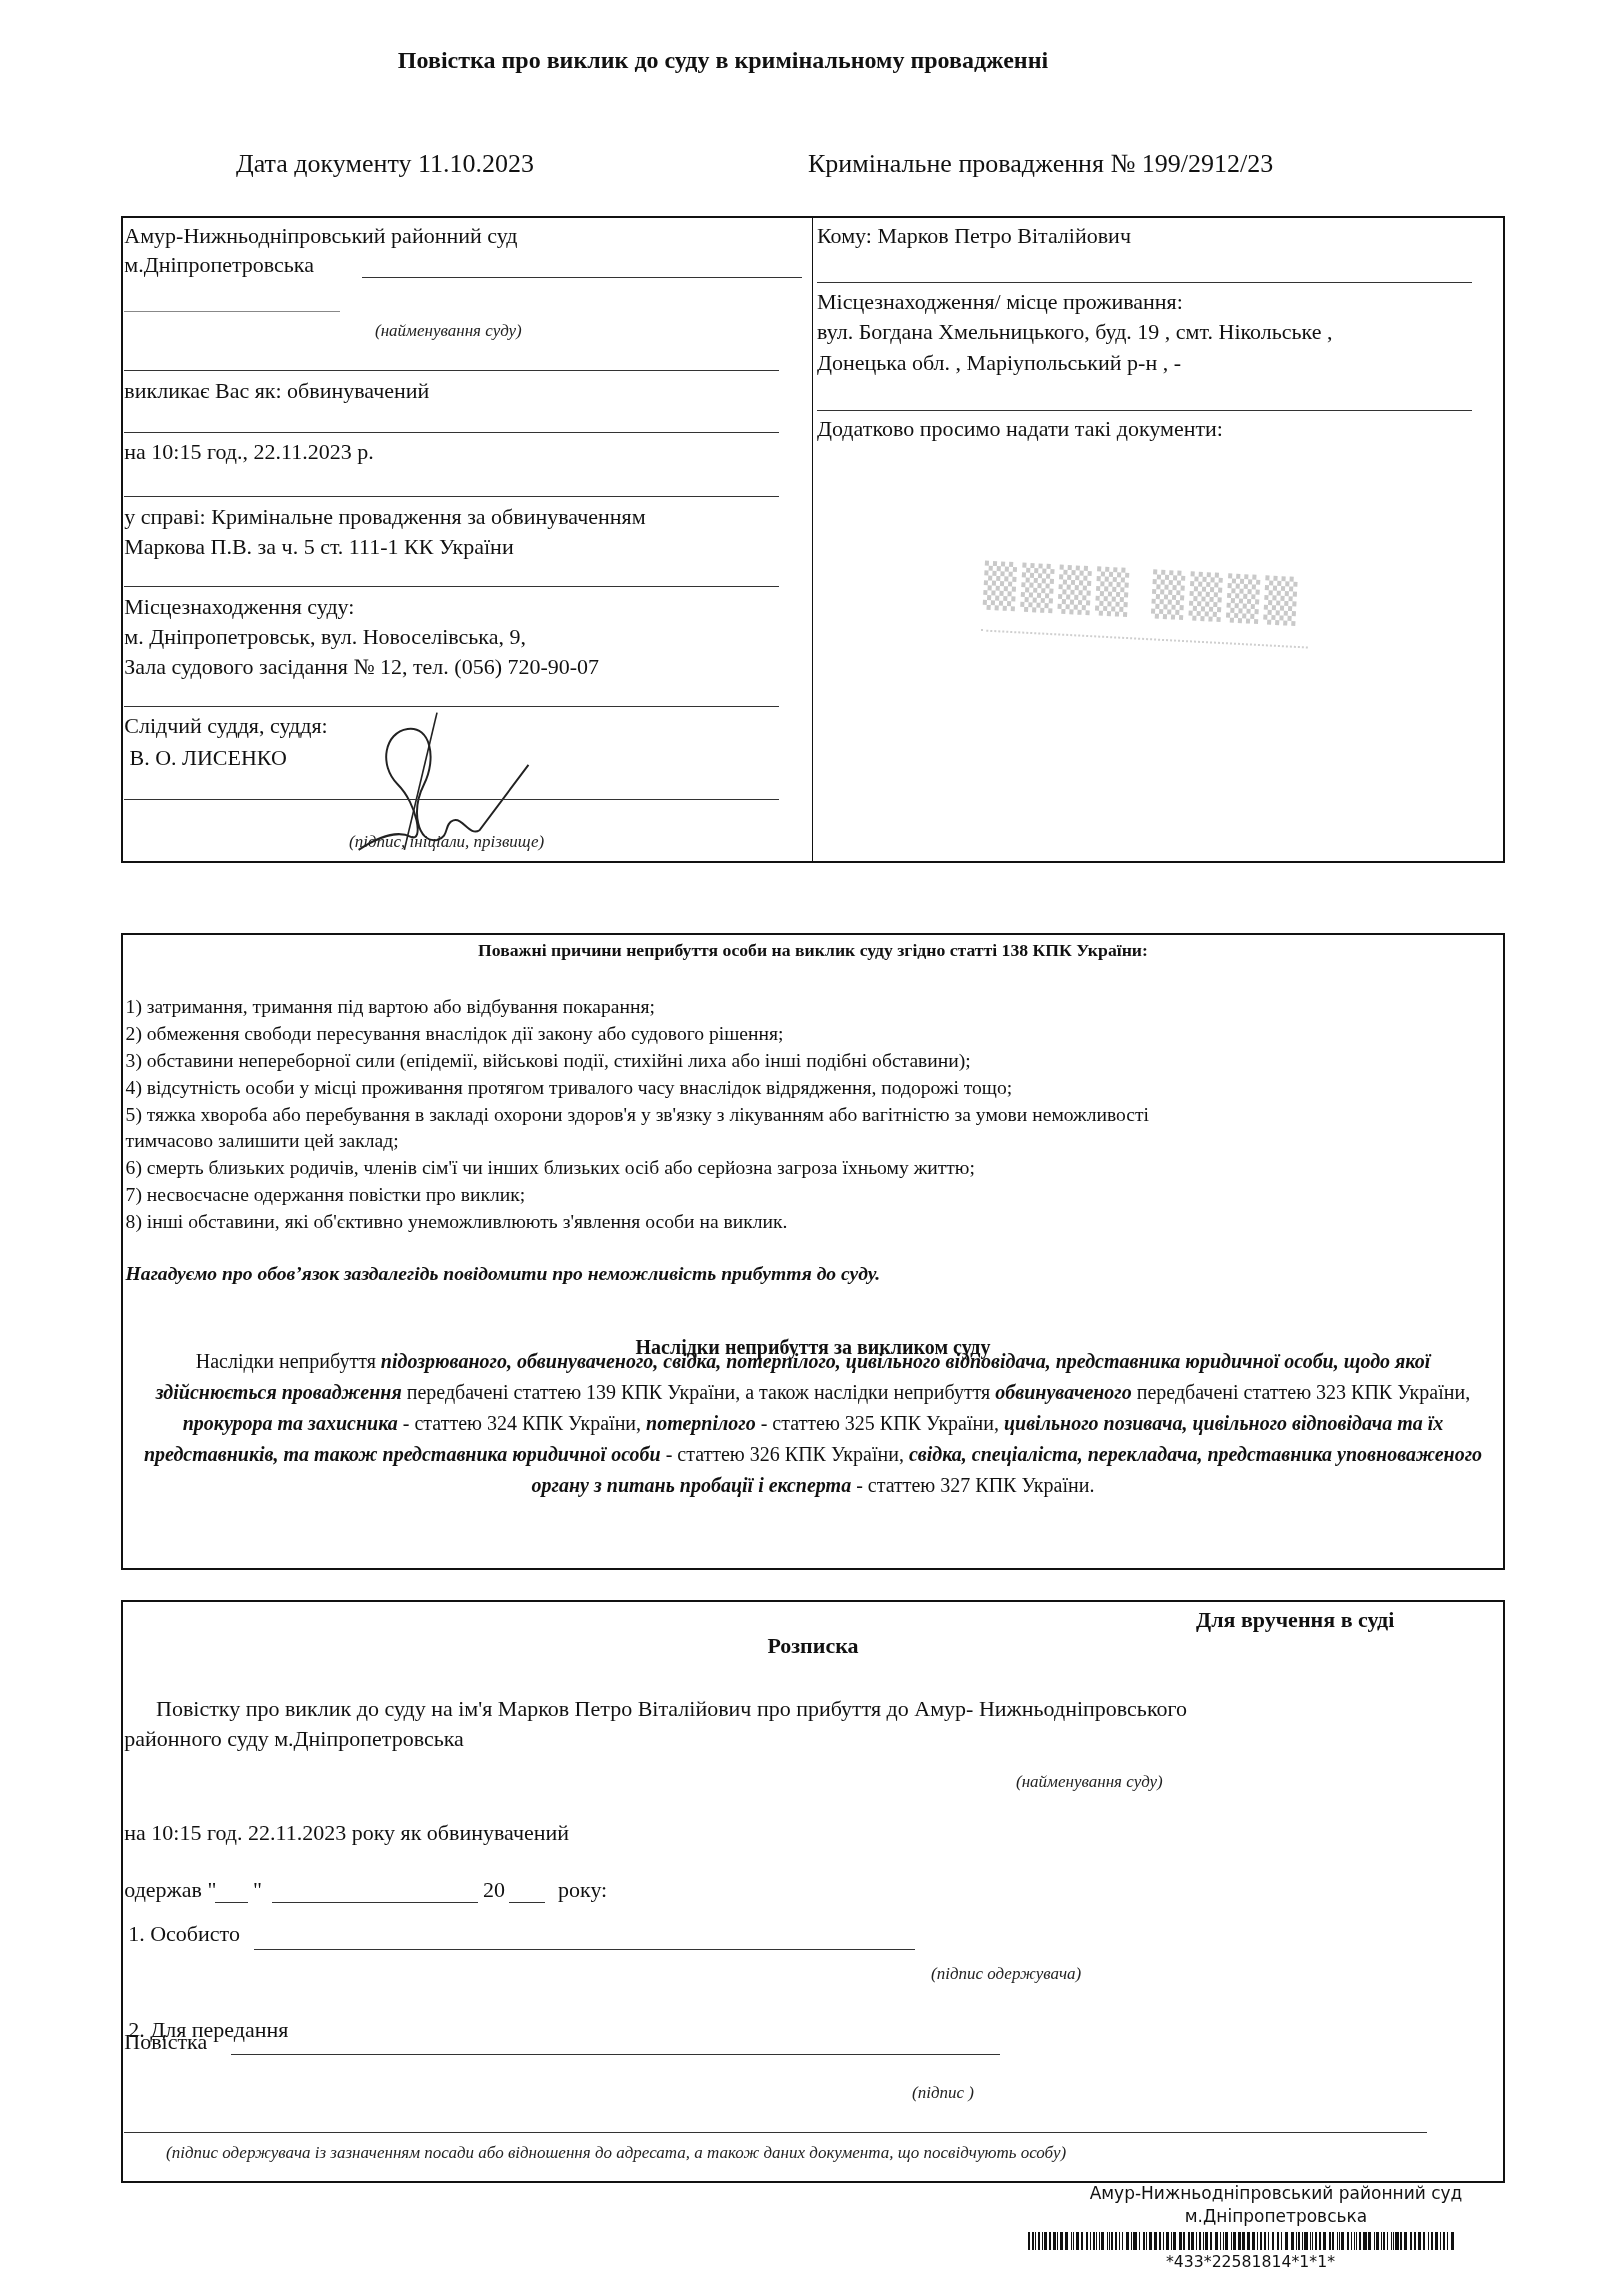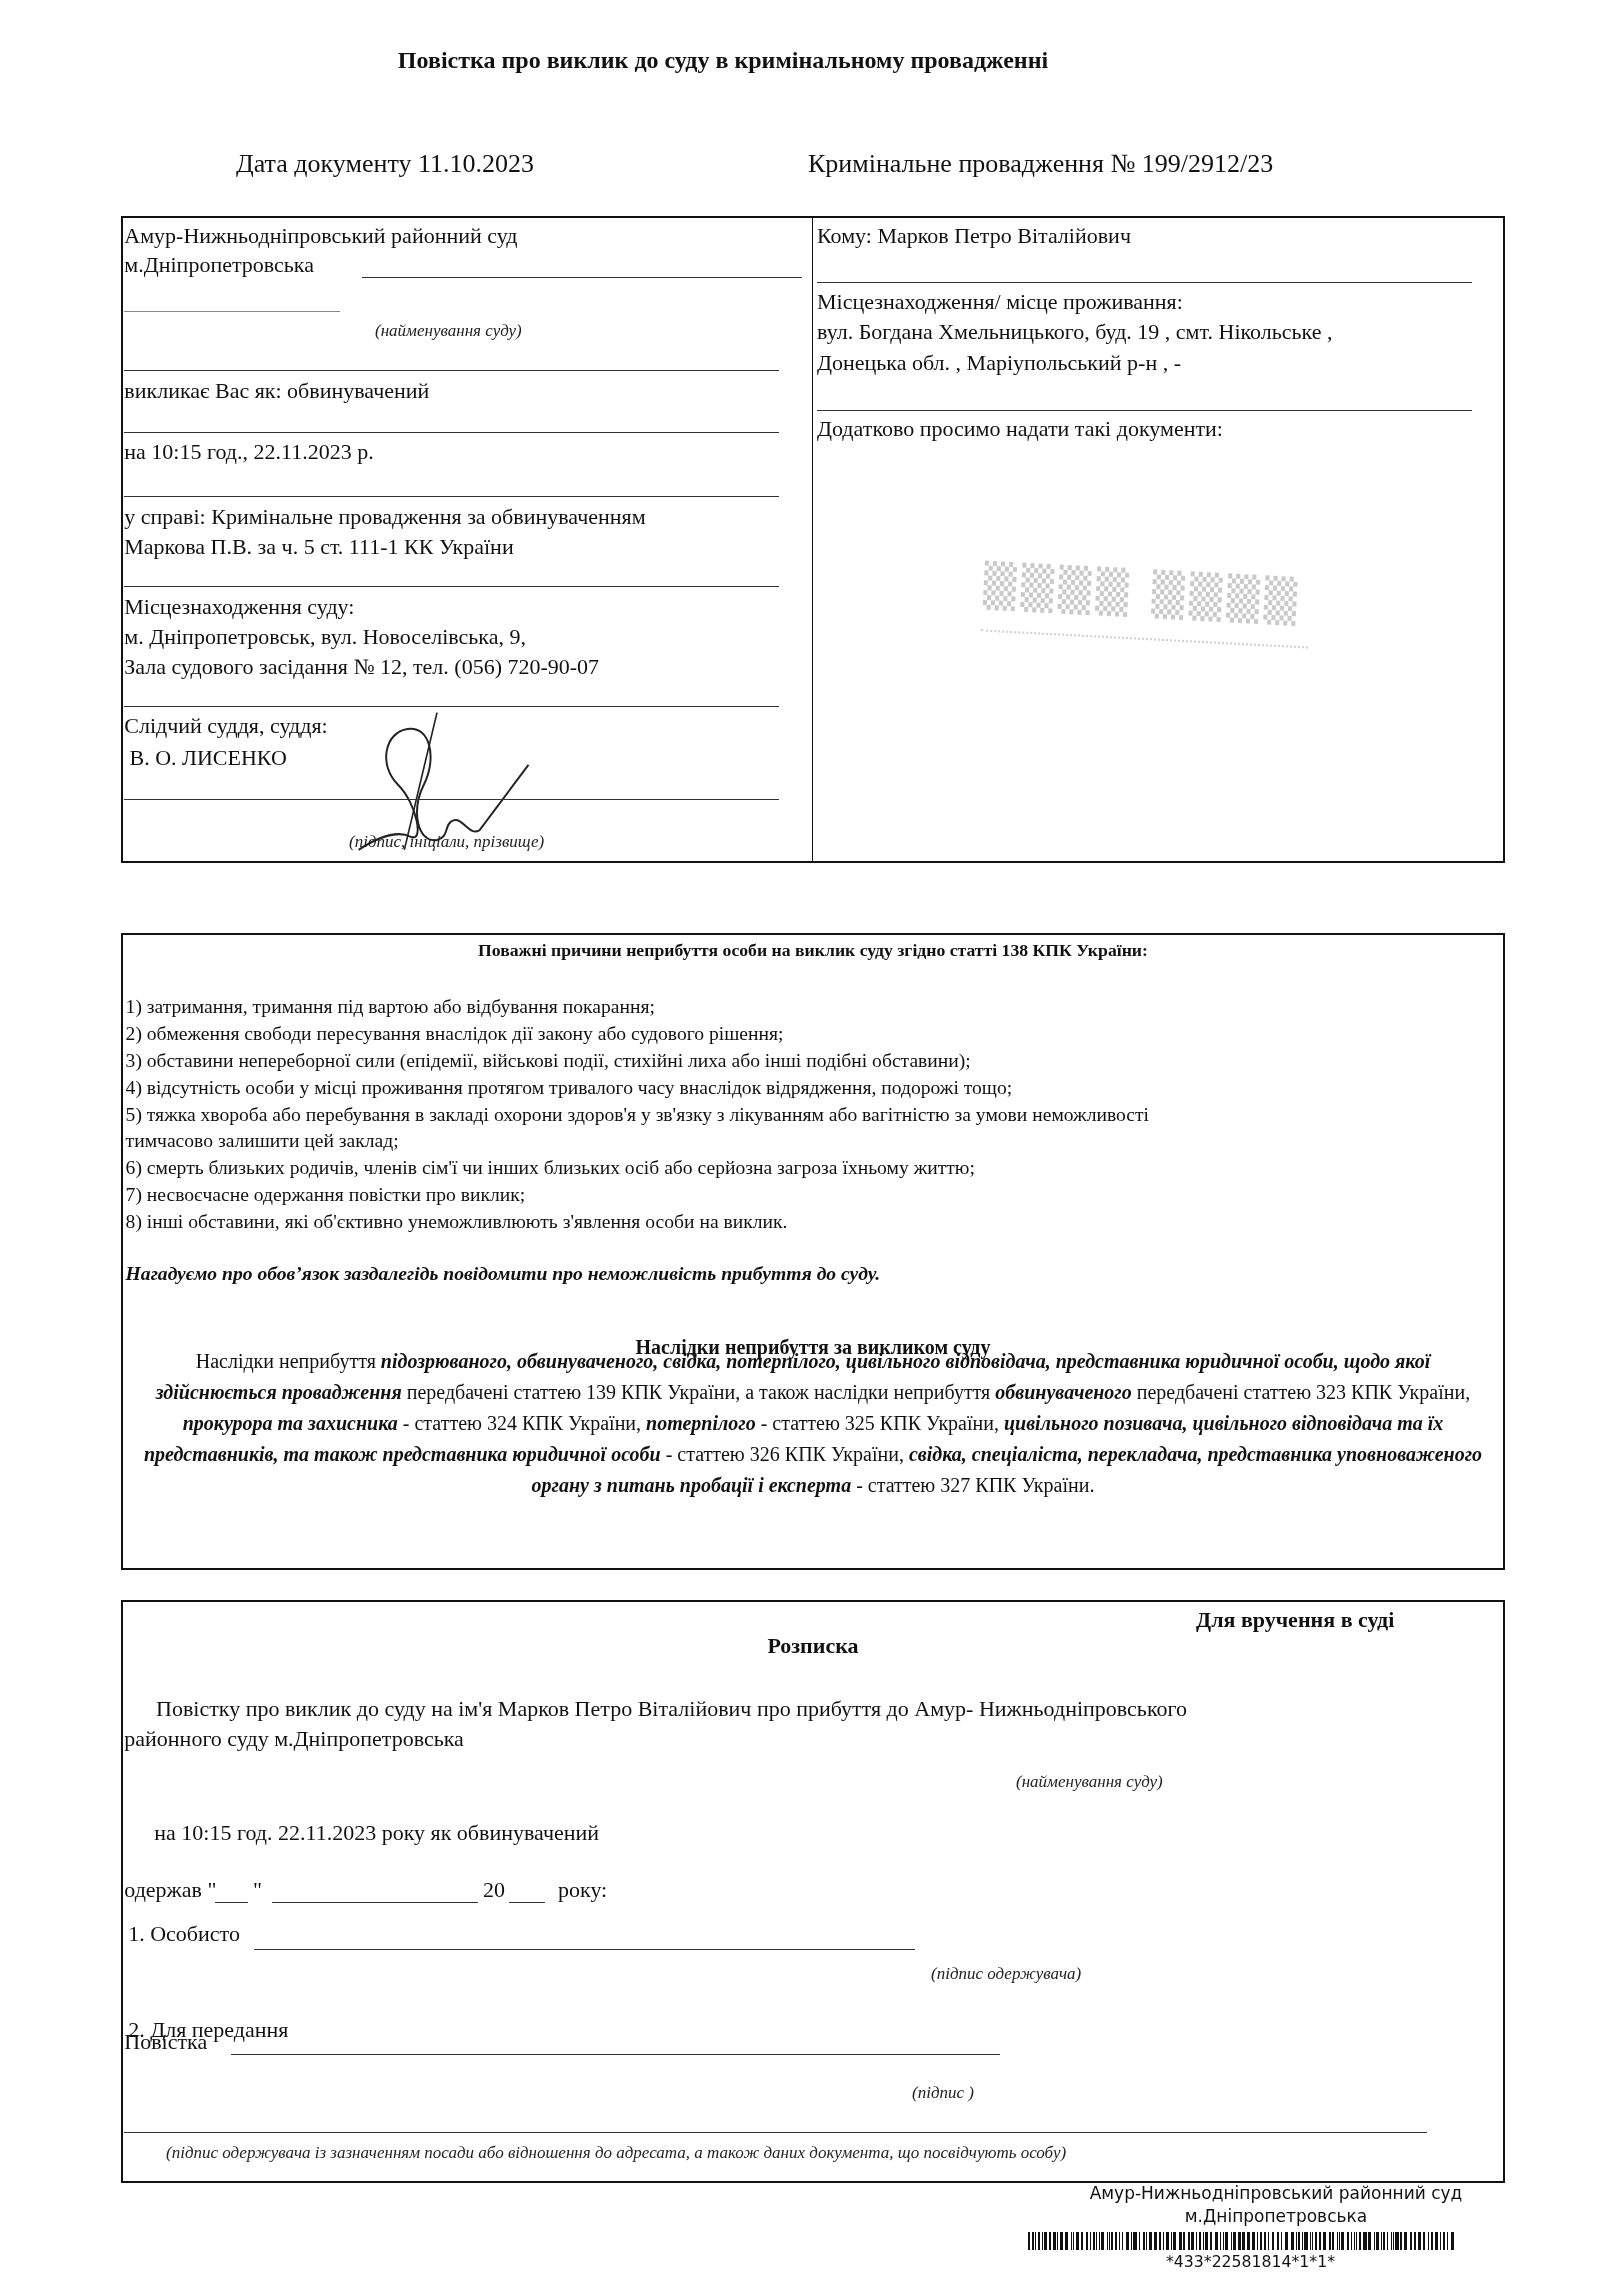--- a/index.html
+++ b/index.html
@@ -95,21 +95,21 @@
   <div class="sec-title" style="top:401px; font-size:20px;">Наслідки неприбуття за викликом суду</div>
   <div class="para" style="top:411px;" id="consequences-para"><span>Наслідки неприбуття </span><i>підозрюваного, обвинуваченого, свідка, потерпілого, цивільного відповідача, представника юридичної особи, щодо якої здійснюється провадження</i><span> передбачені статтею 139 КПК України, а також наслідки неприбуття </span><i>обвинуваченого</i><span> передбачені статтею 323 КПК України, </span><i>прокурора та захисника</i><span> - статтею 324 КПК України, </span><i>потерпілого</i><span> - статтею 325 КПК України, </span><i>цивільного позивача, цивільного відповідача та їх представників, та також представника юридичної особи</i><span> - статтею 326 КПК України, </span><i>свідка, спеціаліста, перекладача, представника уповноваженого органу з питань пробації і експерта</i><span> - статтею 327  КПК України.</span></div>
 </div>
 
 <div class="box" style="left:121px; top:1600px; width:1384px; height:583px;">
   <div class="t" style="left:1073px; top:5.2px; font-weight:bold;">Для вручення в суді</div>
   <div class="t" style="left:33px; top:94px;">Повістку про виклик до суду на ім'я  Марков Петро Віталійович   про прибуття до   Амур- Нижньодніпровського</div>
   <div class="t" style="left:0; right:0; top:31px; text-align:center; font-weight:bold;">Розписка</div>
   <div class="t" style="left:1.3px; top:124px;">районного суду м.Дніпропетровська</div>
   <div class="cap" style="left:893px; top:170px;">(найменування суду)</div>
-  <div class="t" style="left:1.3px; top:218px;padding-left:30px;">на 10:15  год.  22.11.2023  року як обвинувачений</div>
+  <div class="t" style="left:1.3px; top:218px;">на 10:15  год.  22.11.2023  року як обвинувачений</div>
 
   <div>
     <span class="t" style="left:1.3px; top:275px;">одержав "</span>
     <div class="line" style="left:92px; width:33px; top:300px;"></div>
     <span class="t" style="left:130px; top:275px;">"</span>
     <div class="line" style="left:149px; width:206px; top:300px;"></div>
     <span class="t" style="left:360px; top:275px;">20</span>
     <div class="line" style="left:386px; width:36px; top:300px;"></div>
     <span class="t" style="left:435px; top:275px;">року:</span>
   </div>

